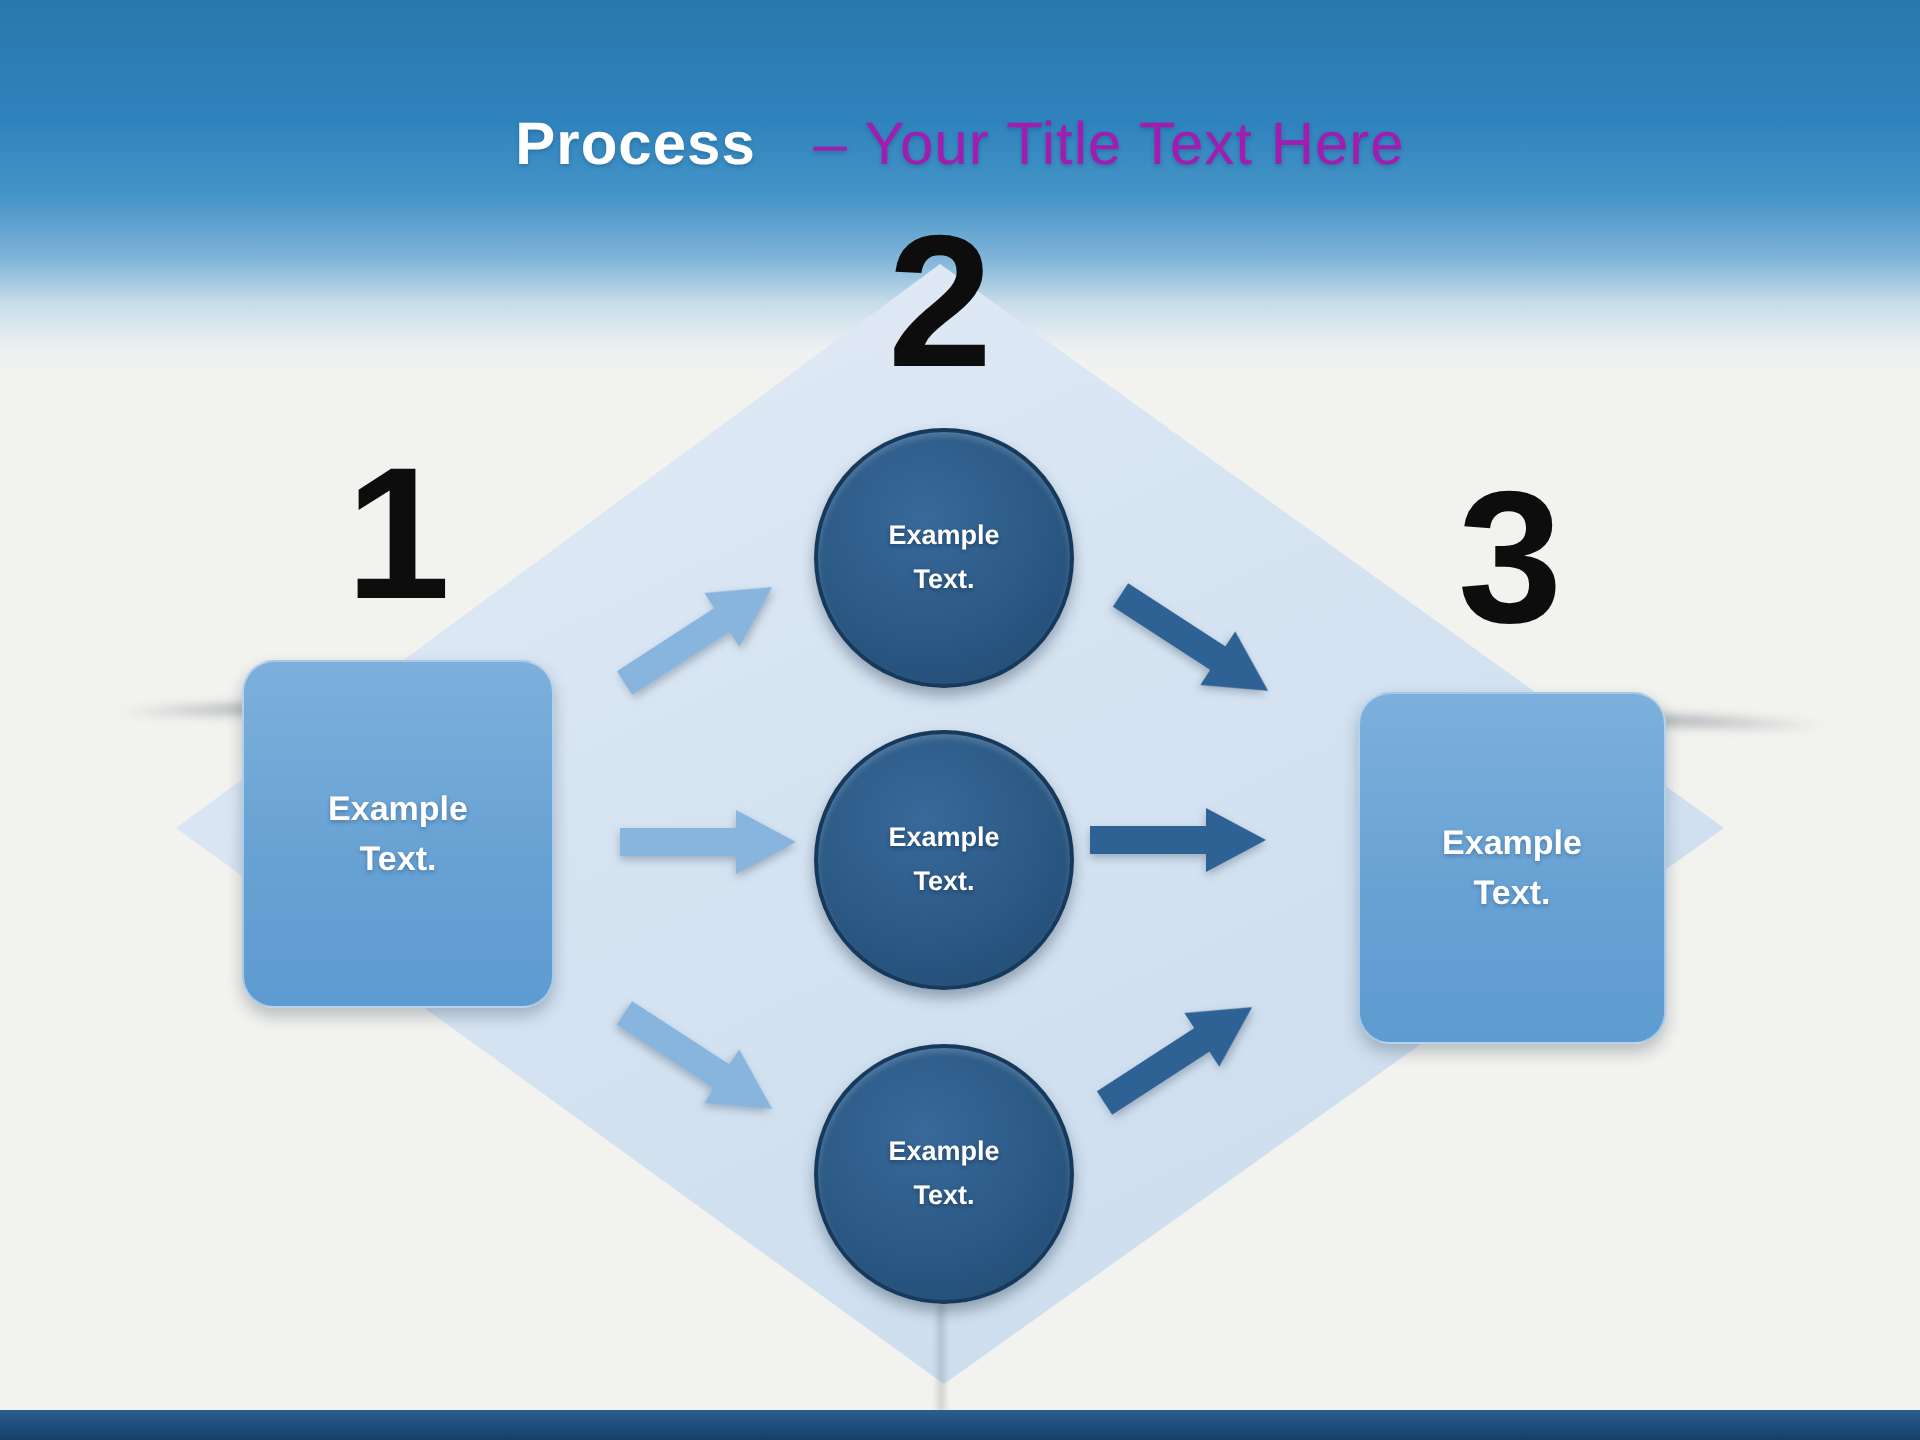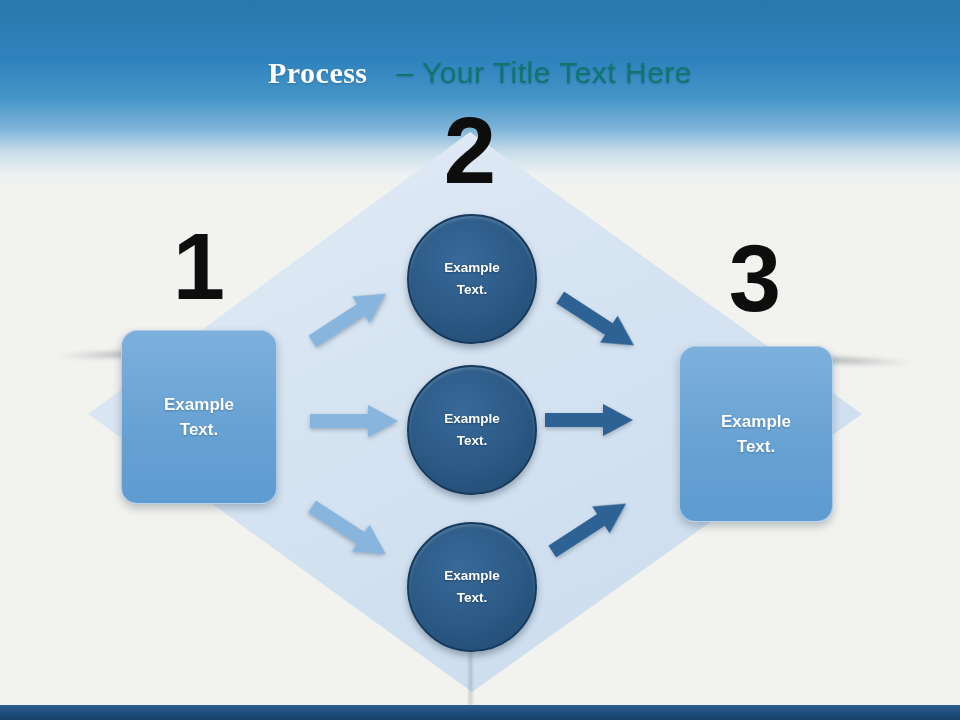--- a/index.html
+++ b/index.html
@@ -14,22 +14,22 @@
     position:absolute;left:0;top:0;width:960px;height:190px;
     background:linear-gradient(180deg,
       #2a77ae 0%, #2f83bd 32%, #4695c8 52%, #7fb4d9 68%,
       #c8dde9 80%, #eef1f2 92%, rgba(242,242,239,0) 100%);
   }
   .slide-title{
     position:absolute;left:0;top:56px;width:960px;text-align:center;
     color:#ffffff;font-size:30px;letter-spacing:.5px;
     text-shadow:0 1px 2px rgba(0,40,70,.25);
   }
-  .slide-title .t-lead{font-weight:700;font-family:Liberation Serif, serif;}
-  .slide-title .t-rest{font-weight:400;margin-left:20px;color:#0f766e;}
+  .slide-title .t-lead{font-weight:700;}
+  .slide-title .t-rest{font-weight:400;margin-left:20px;color:#a21caf;}
 
   
   .diamond{
     position:absolute;left:0;top:0;width:960px;height:720px;
     clip-path:polygon(470px 132px, 862px 414px, 472px 692px, 88px 414px);
     background:linear-gradient(155deg,#eaf1f8 0%,#d7e4f2 45%,#c7daec 100%);
   }
   .crease{position:absolute;height:10px;filter:blur(2px);}
   .crease-left{
     left:58px;top:349px;width:168px;transform:rotate(-1.5deg);

